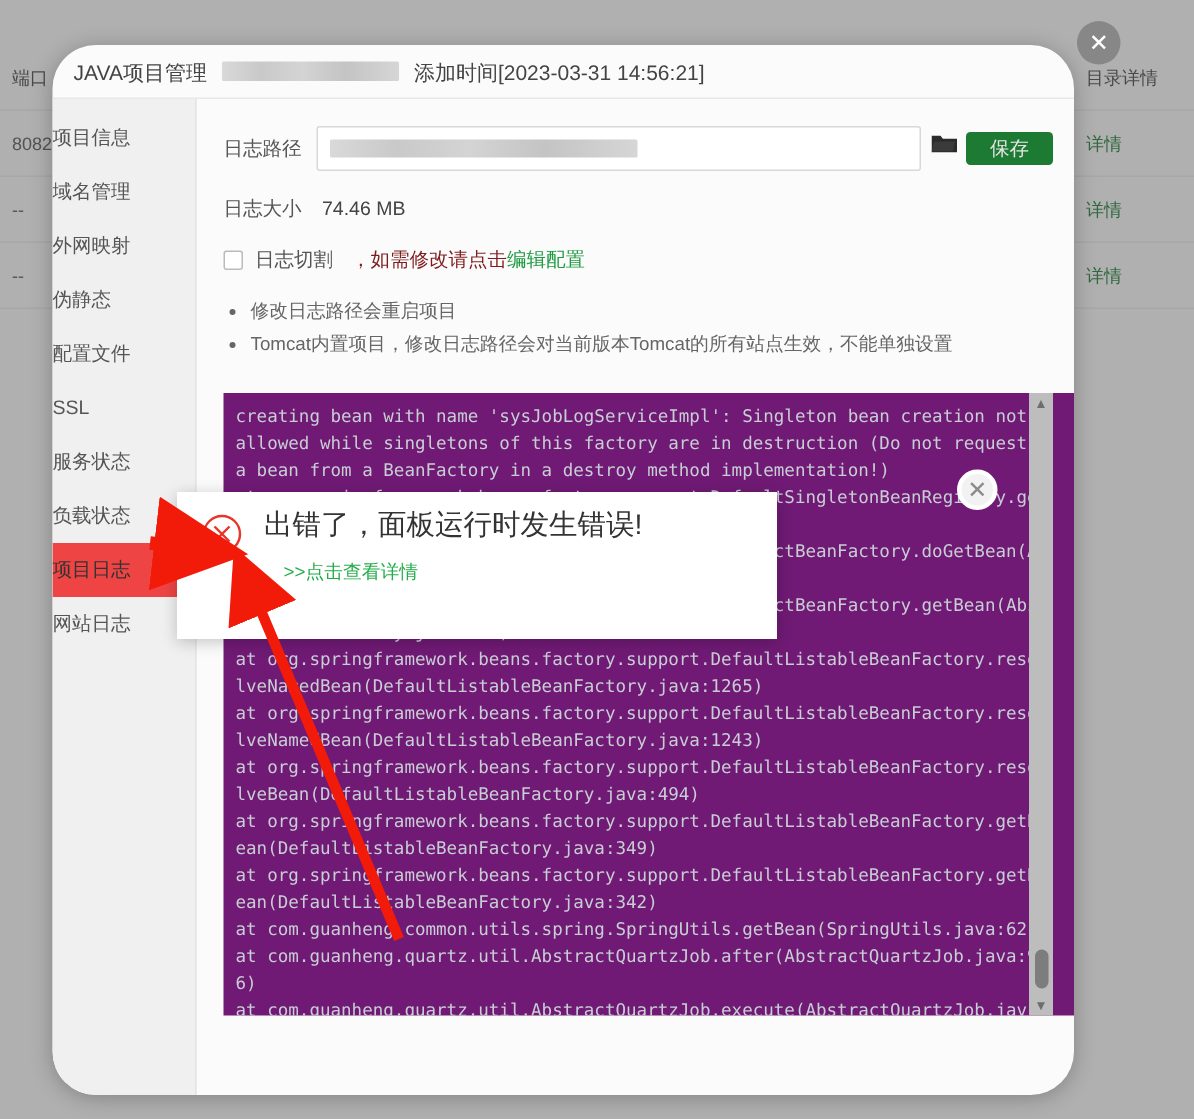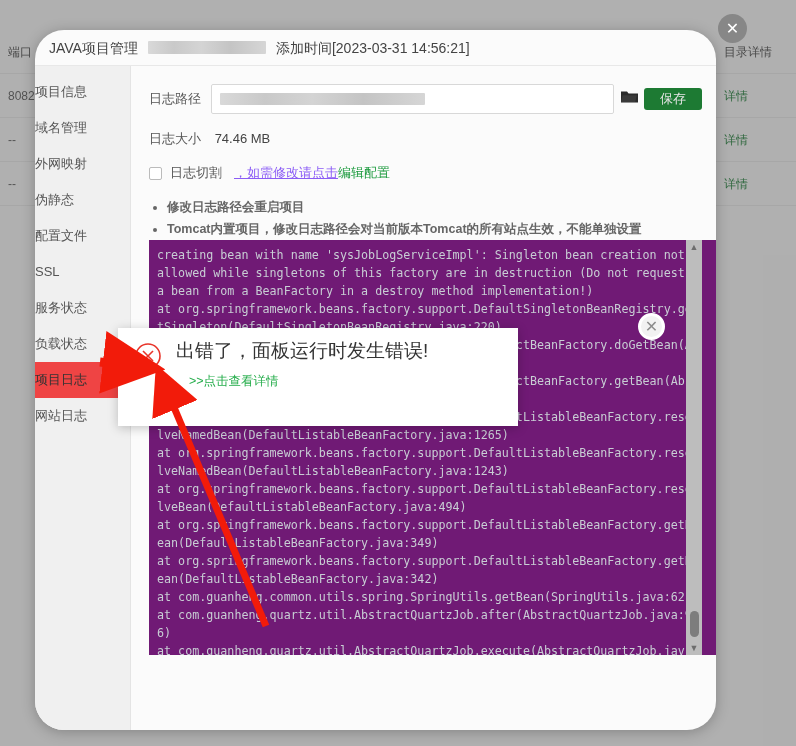--- a/index.html
+++ b/index.html
@@ -102,24 +102,24 @@
   .size-row { font-size: 13px; color: #555; margin-bottom: 16px; }
   .size-row .sv { margin-left: 10px; color: #444; }
 
   .check-row { display: flex; align-items: center; font-size: 13px; color: #666; margin-bottom: 14px; }
   .cbox {
     width: 13px; height: 13px; border: 1px solid #bbb;
     background: #fff; border-radius: 2px; margin-right: 8px;
     flex: 0 0 13px; cursor: pointer;
   }
   .check-row .ctext { color: #555; }
-  .check-row .hint { margin-left: 12px; color: #8b5cf6; text-decoration: underline; }
+  .check-row .hint { margin-left: 12px; color: #7f1d1d; }
   .green-link { color: #1d9b3f; cursor: pointer; }
 
-  .notes { margin: 0 0 0 0; padding-left: 18px; font-weight: bold; }
+  .notes { margin: 0 0 22px 0; padding-left: 18px; }
   .notes li { font-size: 12.5px; color: #666; line-height: 22px; list-style: disc; }
 
   
   .console-wrap { position: relative; }
   .console {
     background: #701a75; color: #c8cdd4;
     font-family: "DejaVu Sans Mono", "Liberation Mono", monospace;
     font-size: 11.7px; line-height: 18px;
     height: 415px; width: 567px;
     padding: 6px 22px 6px 8px;

